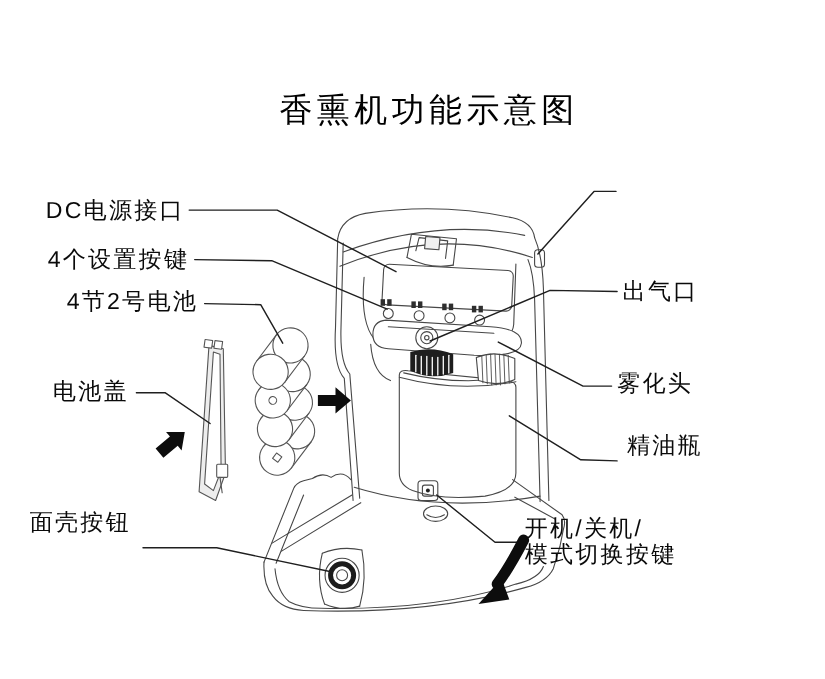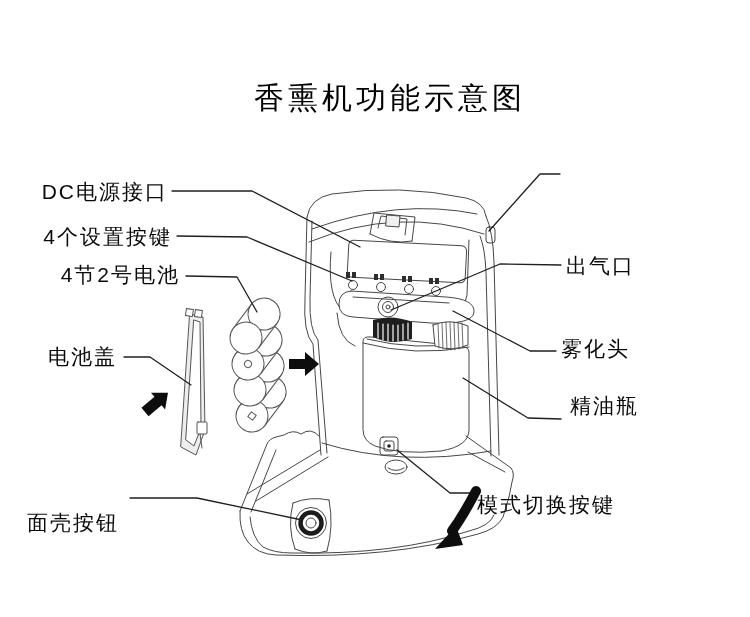--- a/index.html
+++ b/index.html
@@ -1,19 +1,19 @@
 <!DOCTYPE html>
 <html><head>
 <meta charset="utf-8">
 <style>
   html,body{margin:0;padding:0;background:#fff;}
   #stage{position:relative;width:750px;height:617px;background:#ffffff;overflow:hidden;
          font-family:"Liberation Sans","DejaVu Sans",sans-serif;}
   #art{position:absolute;left:0;top:0;}
-  .title{position:absolute;left:254px;top:84px;font-family:Liberation Mono, monospace;
+  .title{position:absolute;left:254px;top:84px;font-family:Liberation Sans, sans-serif;
          font-size:30px;letter-spacing:4px;color:#000;white-space:nowrap;line-height:1.1;}
   .lbl{position:absolute;font-size:21px;letter-spacing:2px;color:#0a0a0a;white-space:nowrap;line-height:1;}
 </style>
 </head>
 <body>
 
 <div id="stage">
 
   <svg id="art" width="750" height="617" viewBox="0 0 750 617">
     <g fill="none" stroke="#474747" stroke-width="1" stroke-linecap="round" stroke-linejoin="round">
@@ -201,20 +201,21 @@
       </g>
     </g>
   </svg>
 
   <div class="title">香熏机功能示意图</div>
 
   <div class="lbl" style="right:582px;top:181px">DC电源接口</div>
   <div class="lbl" style="right:578px;top:226px">4个设置按键</div>
   <div class="lbl" style="right:570px;top:264px">4节2号电池</div>
   <div class="lbl" style="right:633px;top:346px">电池盖</div>
-  <div class="lbl" style="left:27px;top:512px">面壳按钮</div>
+  <div class="lbl" style="left:27px;top:465px">面壳按钮</div>
 
   <div class="lbl" style="left:566px;top:255px">出气口</div>
   <div class="lbl" style="left:561px;top:338px">雾化头</div>
   <div class="lbl" style="left:570px;top:395px">精油瓶</div>
+  <div class="lbl" style="left:477px;top:470px">开机/关机/</div>
   <div class="lbl" style="left:477px;top:494px">模式切换按键</div>
 
 </div>
 
 </body></html>

